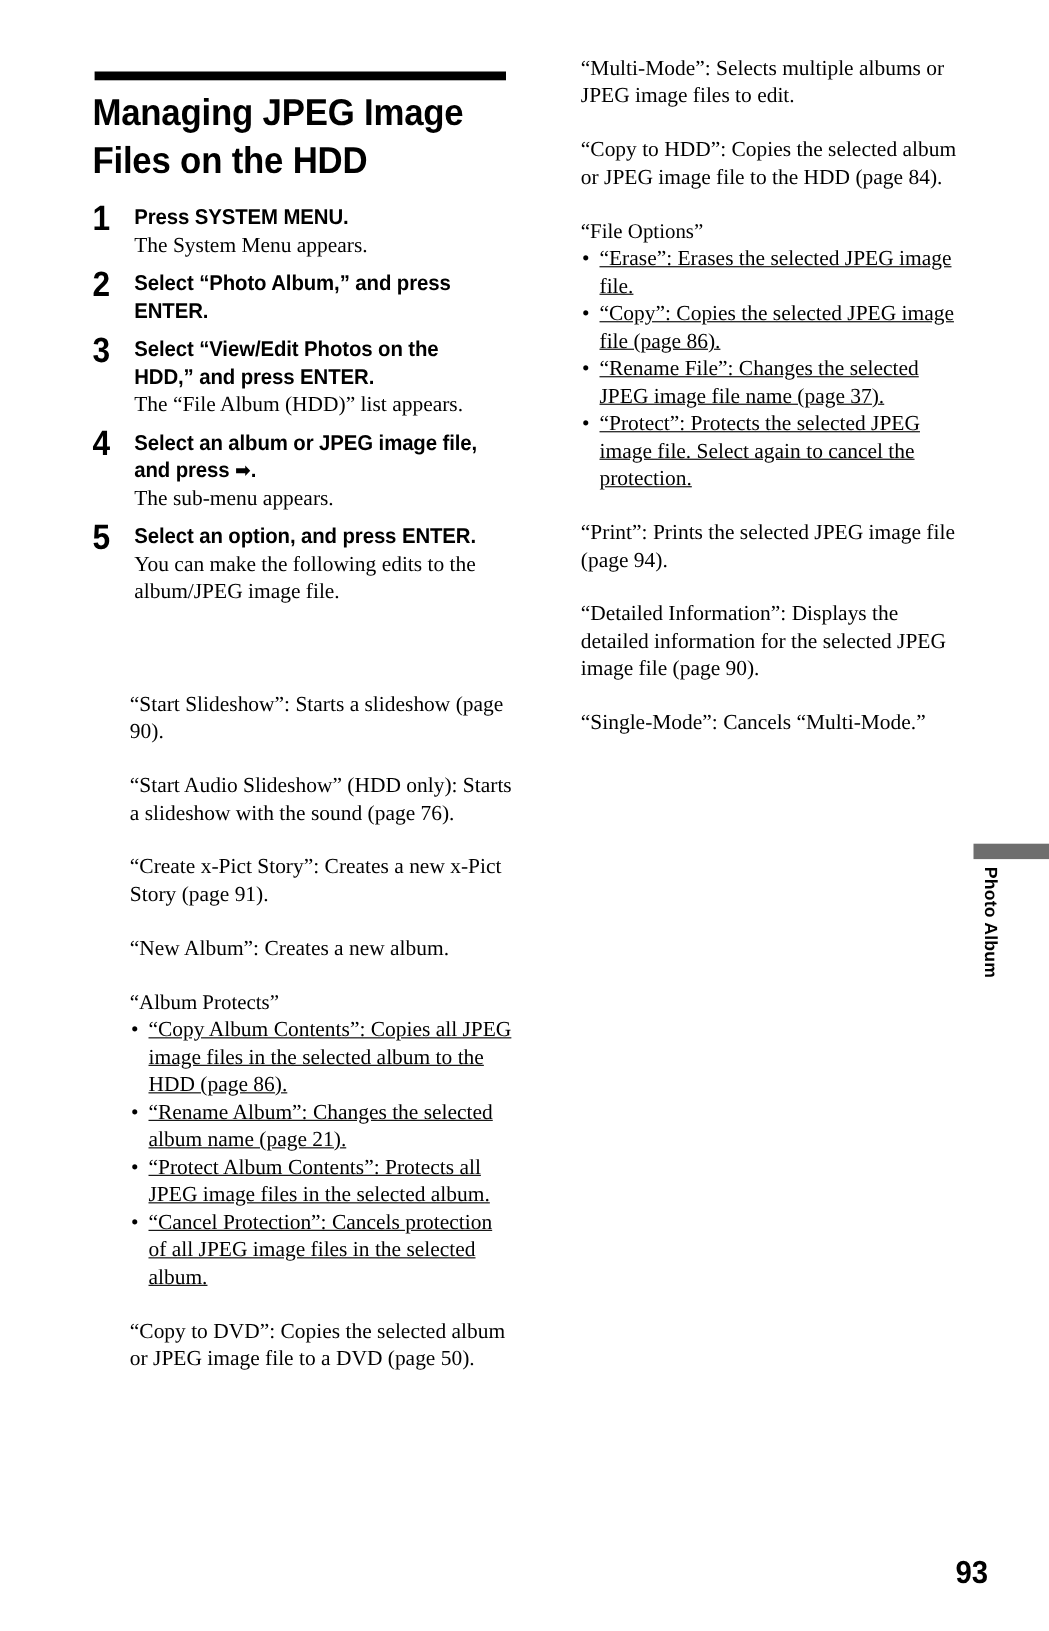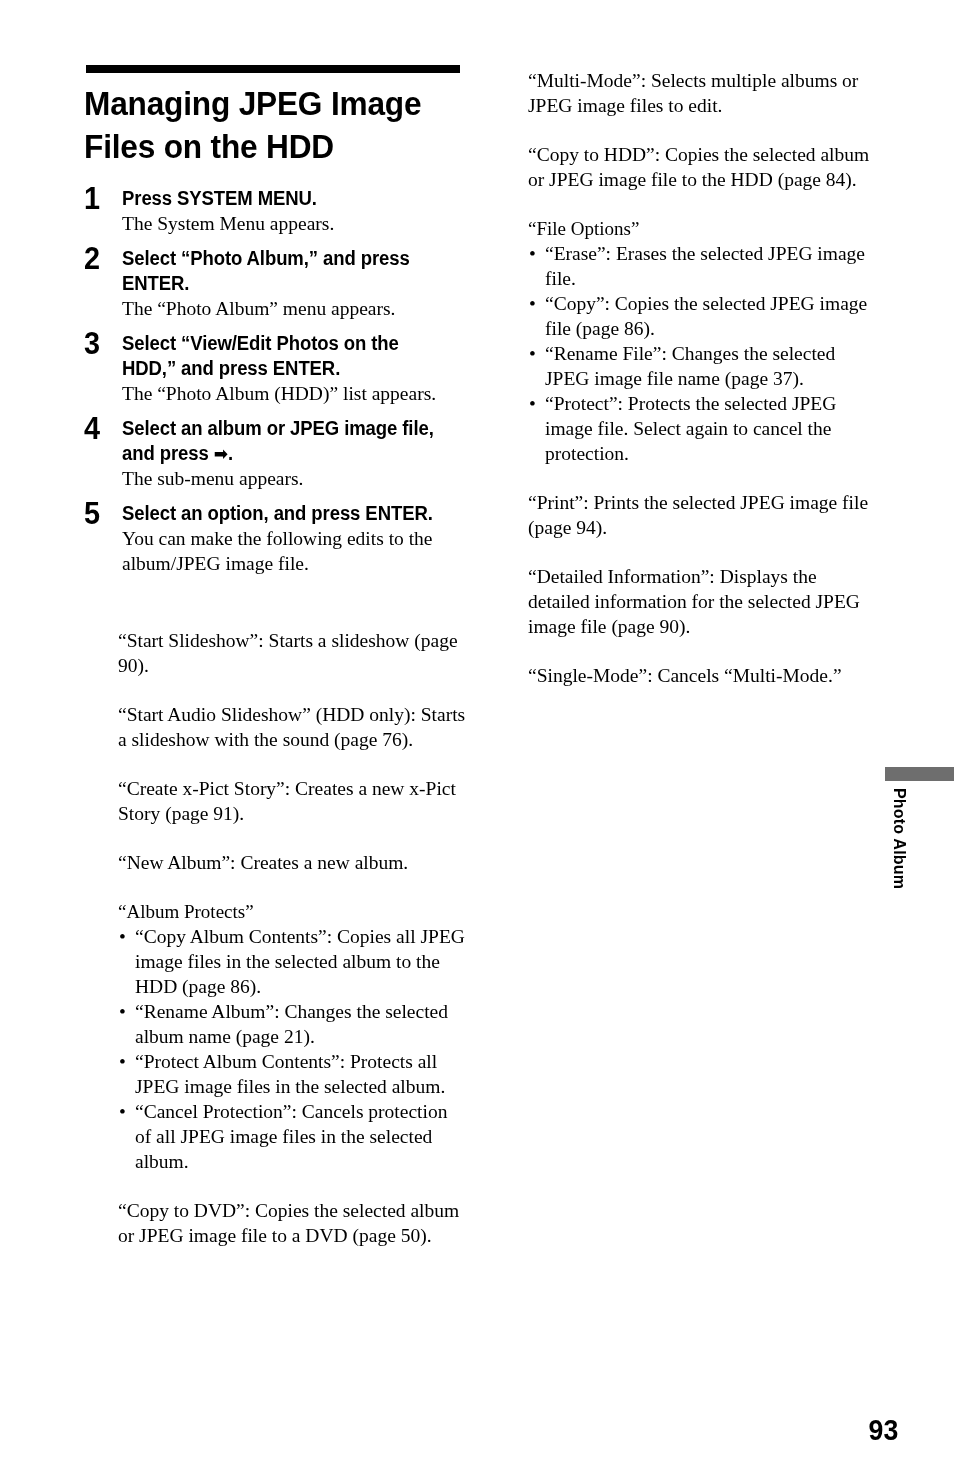--- a/index.html
+++ b/index.html
@@ -110,20 +110,21 @@
   ul.bullets {
     margin: 0;
     padding: 0;
     list-style: none;
   }
   ul.bullets li {
     position: relative;
     padding-left: 17px;
     font-size: 19.5px;
     line-height: 25px;
+    text-decoration: underline;
   }
   ul.bullets li::before {
     content: "\2022";
     position: absolute;
     left: 1px;
     top: 0;
     font-size: 19.5px;
     line-height: 25px;
   }
 
@@ -132,21 +133,21 @@
     position: absolute;
     left: 118px;
     top: 628px;
     width: 348px;
   }
 
   
   .right-content {
     position: absolute;
     left: 528px;
-    top: 68px;
+    top: 50px;
     width: 348px;
   }
 
   
   .side-tab-bar {
     position: absolute;
     left: 885px;
     top: 767px;
     width: 69px;
     height: 14px;
@@ -201,27 +202,26 @@
 
       <div class="step">
         <span class="step-num">1</span>
         <p class="step-head">Press SYSTEM MENU.</p>
         <p class="step-body">The System Menu appears.</p>
       </div>
 
       <div class="step">
         <span class="step-num">2</span>
         <p class="step-head">Select “Photo Album,” and press ENTER.</p>
-        <p class="step-body">The “Photo Album” menu appears.</p>
       </div>
 
       <div class="step">
         <span class="step-num">3</span>
         <p class="step-head">Select “View/Edit Photos on the HDD,” and press ENTER.</p>
-        <p class="step-body">The “Photo Album (HDD)” list appears.</p>
+        <p class="step-body">The “File Album (HDD)” list appears.</p>
       </div>
 
       <div class="step">
         <span class="step-num">4</span>
         <p class="step-head"><span>Select an album or JPEG image file, and press </span><span class="arrow-glyph">➡</span><span>.</span></p>
         <p class="step-body">The sub-menu appears.</p>
       </div>
 
       <div class="step">
         <span class="step-num">5</span>

